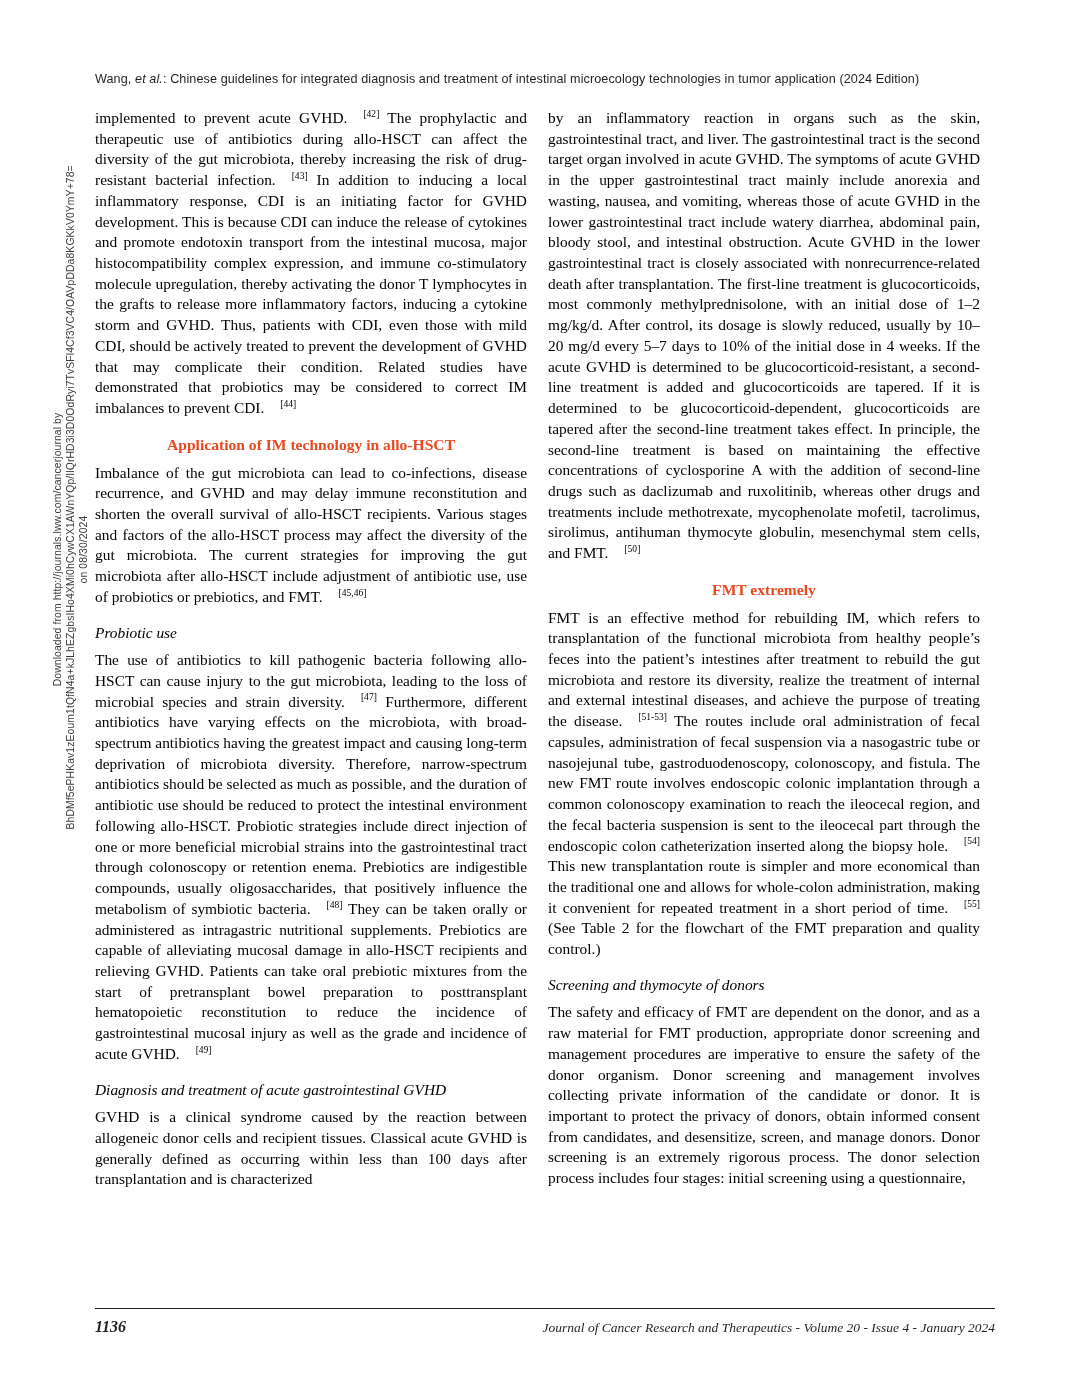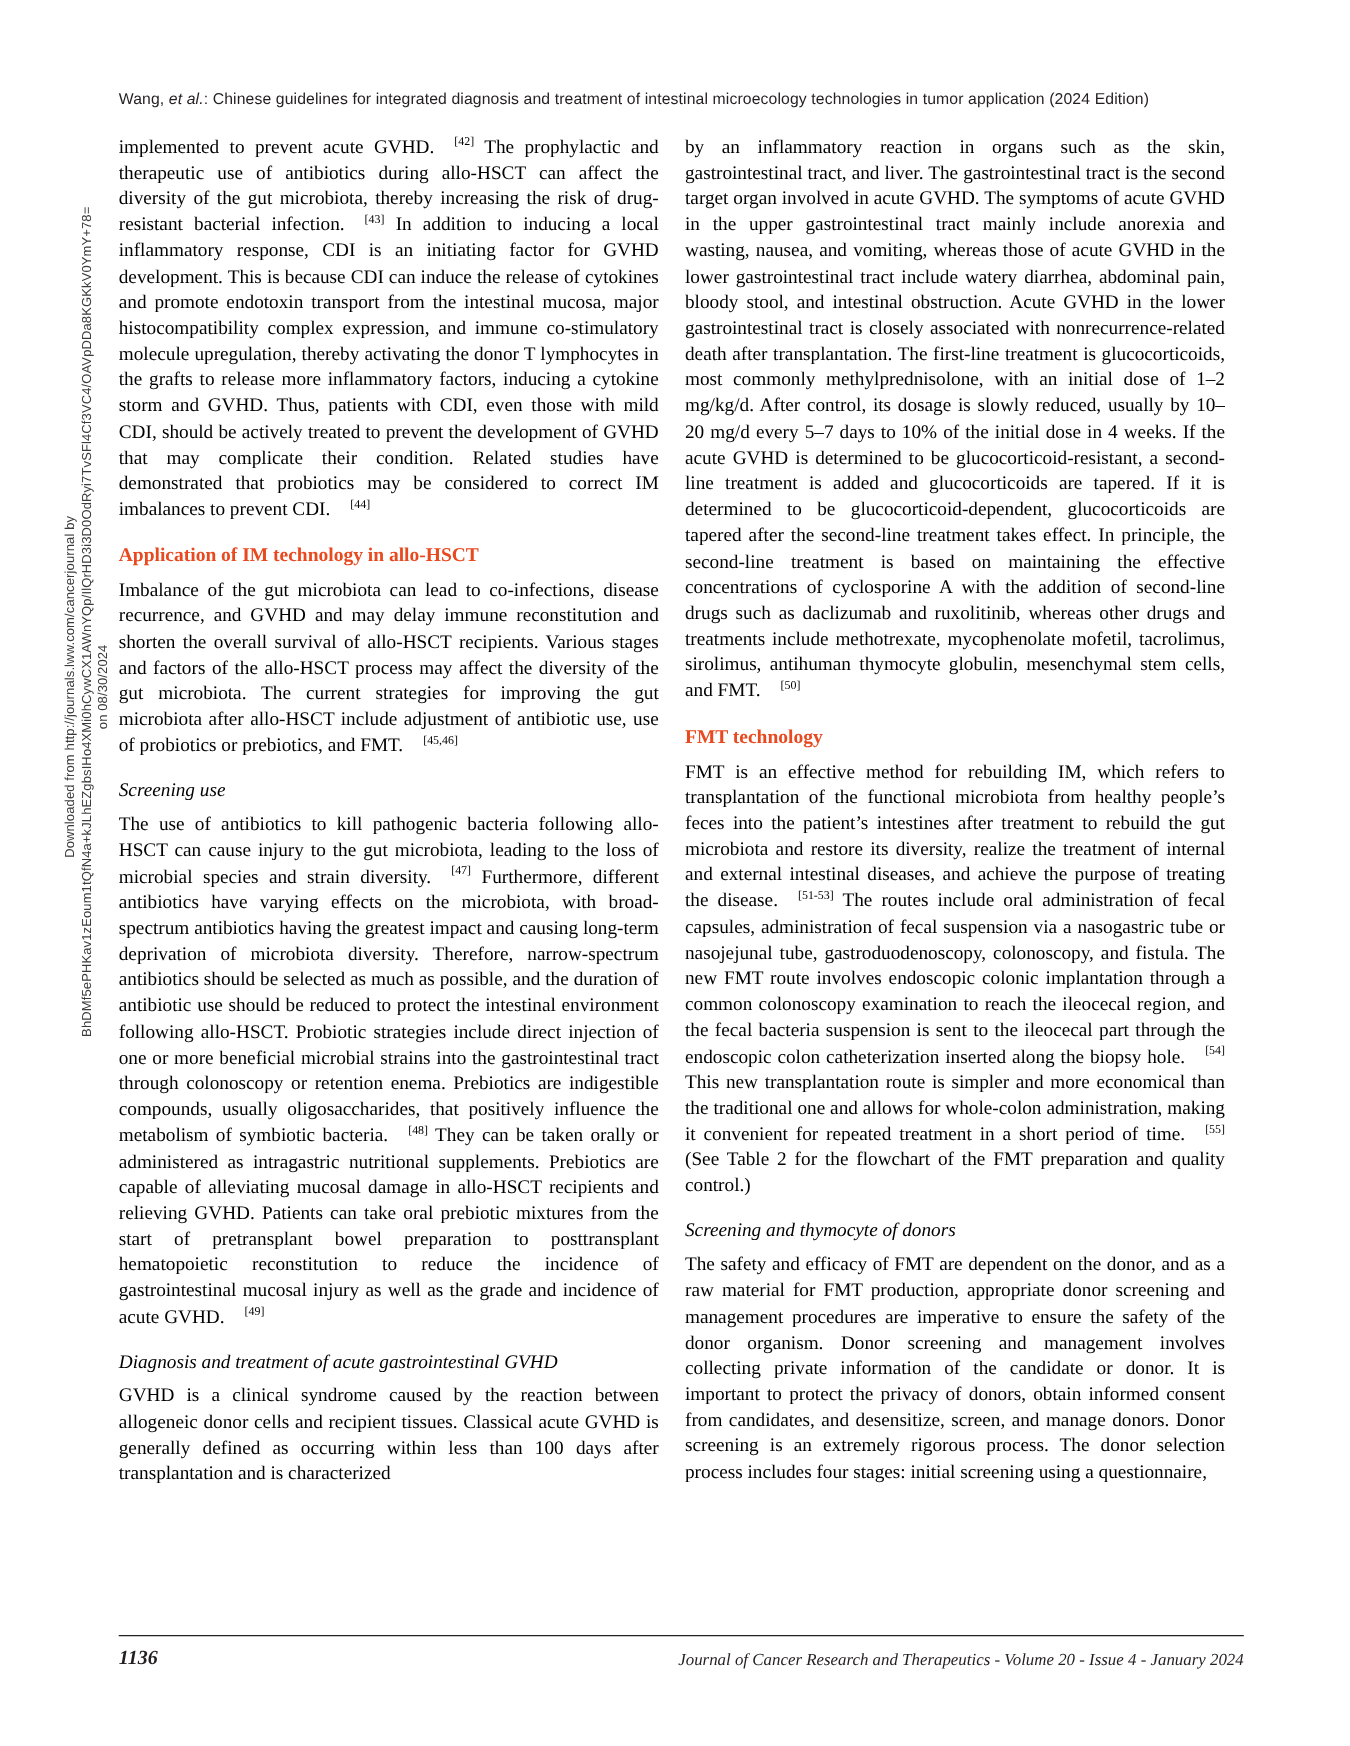--- a/index.html
+++ b/index.html
@@ -72,21 +72,21 @@
   }
   p + p { margin-top: 0.42em; }
 
   .sec-head {
     color: #e8491f;
     font-family: "Liberation Serif", serif;
     font-weight: bold;
     font-size: 15.6px;
     margin-top: 1.05em;
     margin-bottom: 0.12em;
-    text-align: left;
+    text-align: center;
   }
   .sub-head {
     font-style: italic;
     font-size: 15.4px;
     margin-top: 1.0em;
     margin-bottom: 0.05em;
     text-align: left;
   }
   sup {
     font-size: 0.62em;
@@ -133,29 +133,29 @@
   <div class="running-head">
     <span>Wang, </span><span class="ital">et al.</span><span>: Chinese guidelines for integrated diagnosis and treatment of intestinal microecology technologies in tumor application (2024 Edition)</span>
   </div>
 
   <div class="side-stamp">Downloaded from http://journals.lww.com/cancerjournal by BhDMf5ePHKav1zEoum1tQfN4a+kJLhEZgbsIHo4XMi0hCywCX1AWnYQp/IlQrHD3i3D0OdRyi7TvSFl4Cf3VC4/OAVpDDa8KGKkV0YmY+78= on 08/30/2024</div>
 
   <div class="col col-left">
     <p>implemented to prevent acute GVHD.<sup>[42]</sup> The prophylactic and therapeutic use of antibiotics during allo-HSCT can affect the diversity of the gut microbiota, thereby increasing the risk of drug-resistant bacterial infection.<sup>[43]</sup> In addition to inducing a local inflammatory response, CDI is an initiating factor for GVHD development. This is because CDI can induce the release of cytokines and promote endotoxin transport from the intestinal mucosa, major histocompatibility complex expression, and immune co-stimulatory molecule upregulation, thereby activating the donor T lymphocytes in the grafts to release more inflammatory factors, inducing a cytokine storm and GVHD. Thus, patients with CDI, even those with mild CDI, should be actively treated to prevent the development of GVHD that may complicate their condition. Related studies have demonstrated that probiotics may be considered to correct IM imbalances to prevent CDI.<sup>[44]</sup></p>
     <p class="sec-head">Application of IM technology in allo-HSCT</p>
     <p>Imbalance of the gut microbiota can lead to co-infections, disease recurrence, and GVHD and may delay immune reconstitution and shorten the overall survival of allo-HSCT recipients. Various stages and factors of the allo-HSCT process may affect the diversity of the gut microbiota. The current strategies for improving the gut microbiota after allo-HSCT include adjustment of antibiotic use, use of probiotics or prebiotics, and FMT.<sup>[45,46]</sup></p>
-    <p class="sub-head">Screening use</p>
+    <p class="sub-head">Probiotic use</p>
     <p>The use of antibiotics to kill pathogenic bacteria following allo-HSCT can cause injury to the gut microbiota, leading to the loss of microbial species and strain diversity.<sup>[47]</sup> Furthermore, different antibiotics have varying effects on the microbiota, with broad-spectrum antibiotics having the greatest impact and causing long-term deprivation of microbiota diversity. Therefore, narrow-spectrum antibiotics should be selected as much as possible, and the duration of antibiotic use should be reduced to protect the intestinal environment following allo-HSCT. Probiotic strategies include direct injection of one or more beneficial microbial strains into the gastrointestinal tract through colonoscopy or retention enema. Prebiotics are indigestible compounds, usually oligosaccharides, that positively influence the metabolism of symbiotic bacteria.<sup>[48]</sup> They can be taken orally or administered as intragastric nutritional supplements. Prebiotics are capable of alleviating mucosal damage in allo-HSCT recipients and relieving GVHD. Patients can take oral prebiotic mixtures from the start of pretransplant bowel preparation to posttransplant hematopoietic reconstitution to reduce the incidence of gastrointestinal mucosal injury as well as the grade and incidence of acute GVHD.<sup>[49]</sup></p>
     <p class="sub-head">Diagnosis and treatment of acute gastrointestinal GVHD</p>
     <p>GVHD is a clinical syndrome caused by the reaction between allogeneic donor cells and recipient tissues. Classical acute GVHD is generally defined as occurring within less than 100 days after transplantation and is characterized</p>
   </div>
 
   <div class="col col-right">
     <p>by an inflammatory reaction in organs such as the skin, gastrointestinal tract, and liver. The gastrointestinal tract is the second target organ involved in acute GVHD. The symptoms of acute GVHD in the upper gastrointestinal tract mainly include anorexia and wasting, nausea, and vomiting, whereas those of acute GVHD in the lower gastrointestinal tract include watery diarrhea, abdominal pain, bloody stool, and intestinal obstruction. Acute GVHD in the lower gastrointestinal tract is closely associated with nonrecurrence-related death after transplantation. The first-line treatment is glucocorticoids, most commonly methylprednisolone, with an initial dose of 1–2 mg/kg/d. After control, its dosage is slowly reduced, usually by 10–20 mg/d every 5–7 days to 10% of the initial dose in 4 weeks. If the acute GVHD is determined to be glucocorticoid-resistant, a second-line treatment is added and glucocorticoids are tapered. If it is determined to be glucocorticoid-dependent, glucocorticoids are tapered after the second-line treatment takes effect. In principle, the second-line treatment is based on maintaining the effective concentrations of cyclosporine A with the addition of second-line drugs such as daclizumab and ruxolitinib, whereas other drugs and treatments include methotrexate, mycophenolate mofetil, tacrolimus, sirolimus, antihuman thymocyte globulin, mesenchymal stem cells, and FMT.<sup>[50]</sup></p>
-    <p class="sec-head">FMT technology</p>
+    <p class="sec-head">FMT extremely</p>
     <p>FMT is an effective method for rebuilding IM, which refers to transplantation of the functional microbiota from healthy people’s feces into the patient’s intestines after treatment to rebuild the gut microbiota and restore its diversity, realize the treatment of internal and external intestinal diseases, and achieve the purpose of treating the disease.<sup>[51-53]</sup> The routes include oral administration of fecal capsules, administration of fecal suspension via a nasogastric tube or nasojejunal tube, gastroduodenoscopy, colonoscopy, and fistula. The new FMT route involves endoscopic colonic implantation through a common colonoscopy examination to reach the ileocecal region, and the fecal bacteria suspension is sent to the ileocecal part through the endoscopic colon catheterization inserted along the biopsy hole.<sup>[54]</sup> This new transplantation route is simpler and more economical than the traditional one and allows for whole-colon administration, making it convenient for repeated treatment in a short period of time.<sup>[55]</sup> (See Table 2 for the flowchart of the FMT preparation and quality control.)</p>
     <p class="sub-head">Screening and thymocyte of donors</p>
     <p>The safety and efficacy of FMT are dependent on the donor, and as a raw material for FMT production, appropriate donor screening and management procedures are imperative to ensure the safety of the donor organism. Donor screening and management involves collecting private information of the candidate or donor. It is important to protect the privacy of donors, obtain informed consent from candidates, and desensitize, screen, and manage donors. Donor screening is an extremely rigorous process. The donor selection process includes four stages: initial screening using a questionnaire,</p>
   </div>
 
   <div class="footer-rule"></div>
   <div class="folio">1136</div>
   <div class="journal-line">Journal of Cancer Research and Therapeutics - Volume 20 - Issue 4 - January 2024</div>
 
 </div>

